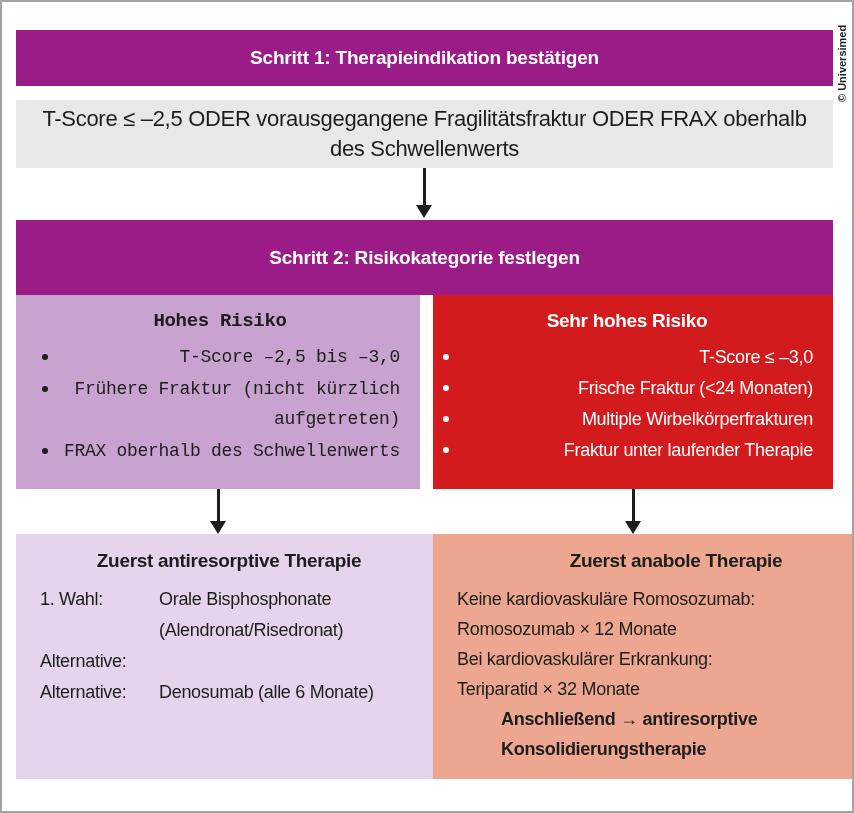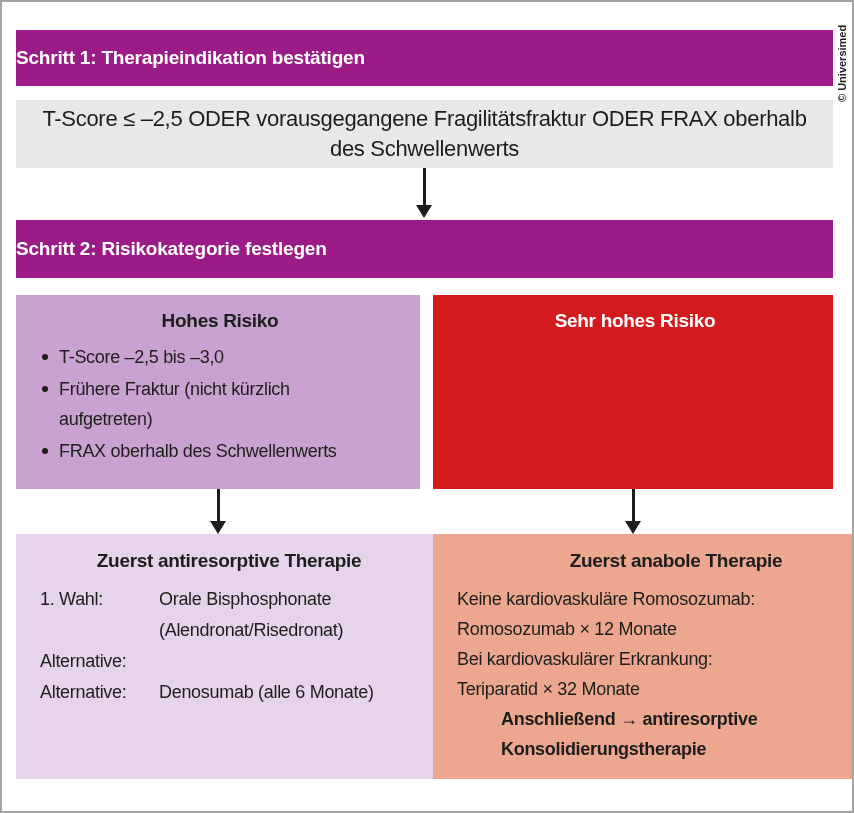--- a/index.html
+++ b/index.html
@@ -18,27 +18,27 @@
   }
   
   .bar {
     position: absolute;
     left: 14px;
     width: 817px;
     background: #9b1c87;
     color: #ffffff;
     display: flex;
     align-items: center;
-    justify-content: flex-start;
+    justify-content: center;
     font-weight: bold;
     font-size: 19px;
     letter-spacing: -0.2px;
   }
   .bar1 { top: 28px; height: 56px; }
-  .bar2 { top: 218px; height: 58px; }
+  .bar2 { top: 218px; height: 75px; }
   
   .criteria {
     position: absolute;
     left: 14px; top: 98px;
     width: 817px; height: 68px;
     background: #e9e8e8;
     display: flex;
     align-items: center;
     justify-content: center;
     text-align: center;
@@ -76,35 +76,38 @@
   }
   .riskbox .box-title {
     text-align: center;
     font-weight: bold;
     font-size: 19px;
     line-height: 26px;
   }
   .high-risk {
     left: 14px; width: 404px;
     background: #c9a3d0;
+    font-family: Liberation Mono, monospace;
   }
   .very-high-risk {
     left: 431px; width: 400px;
     background: #d31b1d;
     color: #ffffff;
+    padding-left: 8px;
   }
   ul.bullets {
     list-style: none;
     margin-top: 8px;
   }
   ul.bullets li {
     position: relative;
     padding-left: 19px;
     line-height: 30px;
     white-space: pre-line;
+    text-align: right;
   }
   .high-risk ul.bullets li { margin-bottom: 2px; }
   .very-high-risk ul.bullets li { margin-bottom: 1px; }
   ul.bullets li::before {
     content: "";
     position: absolute;
     left: 2px; top: 12px;
     width: 6px; height: 6px;
     border-radius: 50%;
     background: currentColor;
@@ -188,20 +191,26 @@
     <ul class="bullets">
       <li>T-Score –2,5 bis –3,0</li>
       <li>Frühere Fraktur (nicht kürzlich
 aufgetreten)</li>
       <li>FRAX oberhalb des Schwellenwerts</li>
     </ul>
   </div>
 
   <div class="riskbox very-high-risk">
     <div class="box-title">Sehr hohes Risiko</div>
+    <ul class="bullets">
+      <li>T-Score ≤ –3,0</li>
+      <li>Frische Fraktur (&lt;24 Monaten)</li>
+      <li>Multiple Wirbelkörperfrakturen</li>
+      <li>Fraktur unter laufender Therapie</li>
+    </ul>
   </div>
 
   <div class="arrow arrow-left">
     <div class="arrow-line"></div>
     <div class="arrow-head"></div>
   </div>
 
   <div class="arrow arrow-right">
     <div class="arrow-line"></div>
     <div class="arrow-head"></div>

